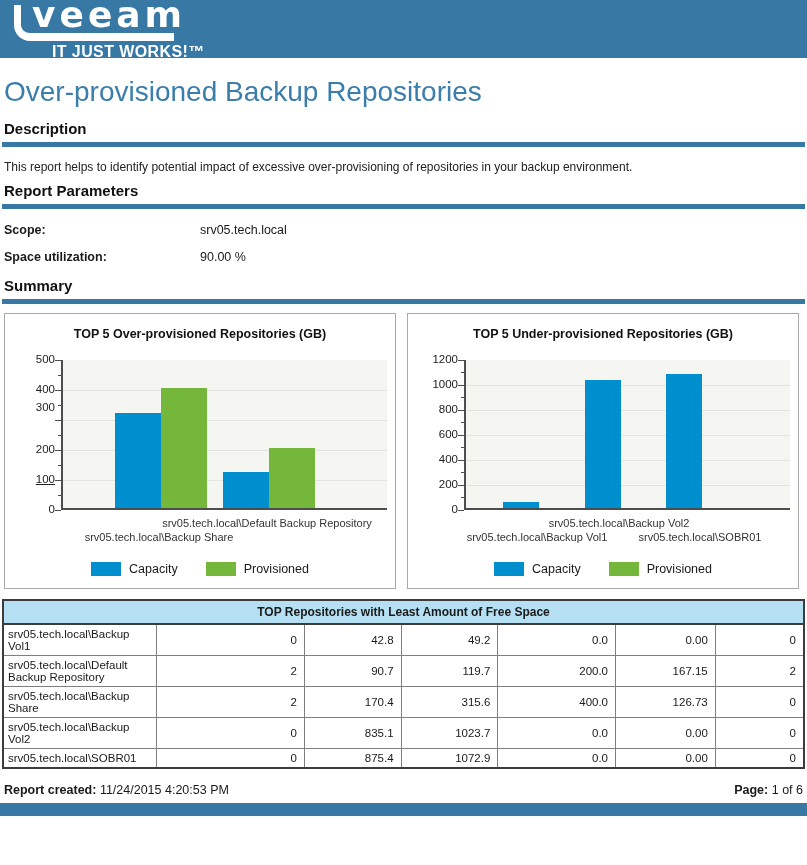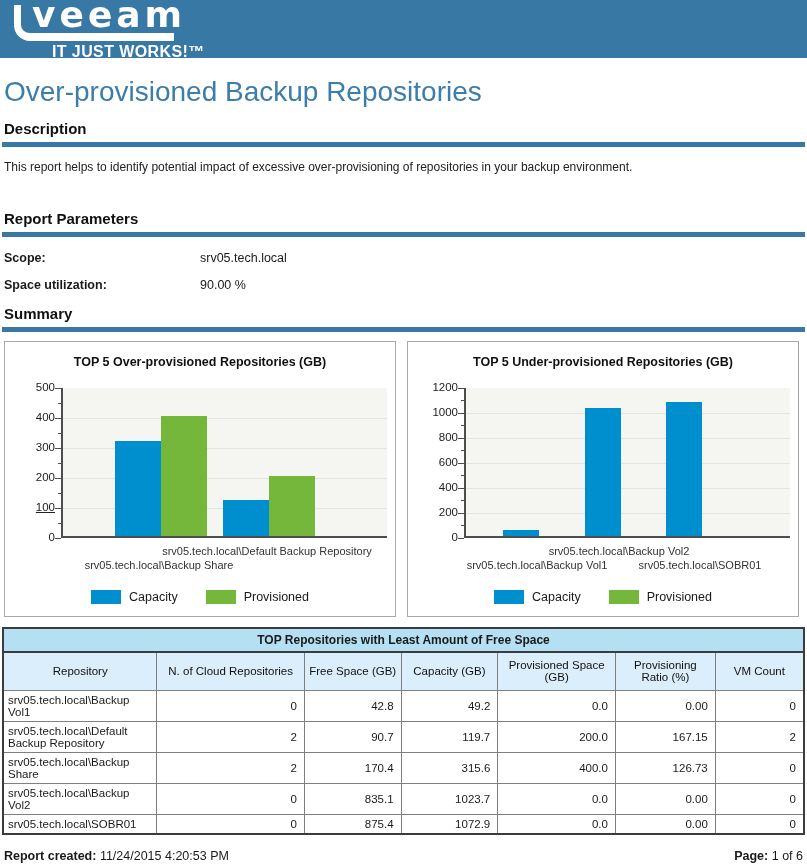--- a/index.html
+++ b/index.html
@@ -13,21 +13,21 @@
   .logo { position:absolute; left:8px; top:0; width:185px; height:58px; }
   .swoosh { position:absolute; left:6px; top:5px; width:160px; height:36px;
     border-left:7px solid #fff; border-bottom:8px solid #fff; border-bottom-left-radius:16px; }
   .veeam-text { position:absolute; left:24px; top:-3px; font-size:36px; font-weight:bold;
     color:#fff; letter-spacing:4px; line-height:1; font-family:"DejaVu Sans", sans-serif; }
   .tagline { position:absolute; left:44px; top:43px; font-size:16px; font-weight:bold;
     color:#fff; letter-spacing:0.4px; white-space:nowrap; }
   
   h1.report-title { margin:18px 4px 0; font-size:28px; font-weight:normal; color:#3b7dab; line-height:1.15; }
   .section-heading { margin:12px 4px 0; font-size:15px; font-weight:bold; color:#111; }
-  .section-heading.gap { margin-top:36px; }
+  .section-heading.gap { margin-top:8px; }
   .rule { height:5px; background:#3878a4; margin:5px 2px 0; }
   .description-text { margin:13px 4px 0; font-size:12px; color:#222; }
   
   .params { margin:14px 4px 0; font-size:12.5px; }
   .param-row { display:flex; margin-bottom:13px; }
   .param-label { font-weight:bold; width:196px; }
   
   .charts-row { display:flex; gap:11px; margin:9px 4px 0; }
   .chart-panel { width:392px; height:276px; border:1px solid #a9a9a9; position:relative; background:#fff; }
   .chart-title { text-align:center; font-weight:bold; font-size:12.5px; margin-top:13px; color:#111; }
@@ -102,21 +102,21 @@
         <div class="ytick-mark" style="left: -8px; width: 6px; top: 120px;"></div>
         <div class="ytick-mark" style="left: -5px; width: 3px; top: 105px;"></div>
         <div class="ytick-label" style="top: 113px; text-decoration: underline;">100</div>
         <div class="gridline" style="top: 90px;"></div>
         <div class="ytick-mark" style="left: -8px; width: 6px; top: 90px;"></div>
         <div class="ytick-mark" style="left: -5px; width: 3px; top: 75px;"></div>
         <div class="ytick-label" style="top: 83px;">200</div>
         <div class="gridline" style="top: 60px;"></div>
         <div class="ytick-mark" style="left: -8px; width: 6px; top: 60px;"></div>
         <div class="ytick-mark" style="left: -5px; width: 3px; top: 45px;"></div>
-        <div class="ytick-label" style="top: 53px;">300</div>
+        <div class="ytick-label" style="top: 41px;">300</div>
         <div class="gridline" style="top: 30px;"></div>
         <div class="ytick-mark" style="left: -8px; width: 6px; top: 30px;"></div>
         <div class="ytick-mark" style="left: -5px; width: 3px; top: 15px;"></div>
         <div class="ytick-label" style="top: 23px;">400</div>
         <div class="ytick-mark" style="left: -8px; width: 6px; top: 0px;"></div>
         <div class="ytick-label" style="top: -7px;">500</div>
         <div class="bar" style="left: 52px; width: 46px; height: 95px; background: rgb(0, 143, 206);"></div>
         <div class="bar" style="left: 98px; width: 46px; height: 120px; background: rgb(117, 183, 59);"></div>
         <div class="bar" style="left: 160px; width: 46px; height: 36px; background: rgb(0, 143, 206);"></div>
         <div class="bar" style="left: 206px; width: 46px; height: 60px; background: rgb(117, 183, 59);"></div>
@@ -194,29 +194,20 @@
       <col class="c3">
       <col class="c4">
       <col class="c5">
       <col class="c6">
     </colgroup>
   <tbody>
   <tr>
     <td class="tbl-title-cell" colspan="7">TOP Repositories with Least Amount of Free Space</td>
   </tr>
   <tr>
-    <th class="col-head">Repository</th>
-    <th class="col-head">N. of Cloud Repositories</th>
-    <th class="col-head">Free Space (GB)</th>
-    <th class="col-head">Capacity (GB)</th>
-    <th class="col-head">Provisioned Space (GB)</th>
-    <th class="col-head">Provisioning Ratio (%)</th>
-    <th class="col-head">VM Count</th>
-  </tr>
-  <tr>
     <td class="cell-name">srv05.tech.local\Backup Vol1</td>
     <td class="cell-num">0</td>
     <td class="cell-num">42.8</td>
     <td class="cell-num">49.2</td>
     <td class="cell-num">0.0</td>
     <td class="cell-num">0.00</td>
     <td class="cell-num">0</td>
   </tr>
   <tr>
     <td class="cell-name">srv05.tech.local\Default Backup Repository</td>

